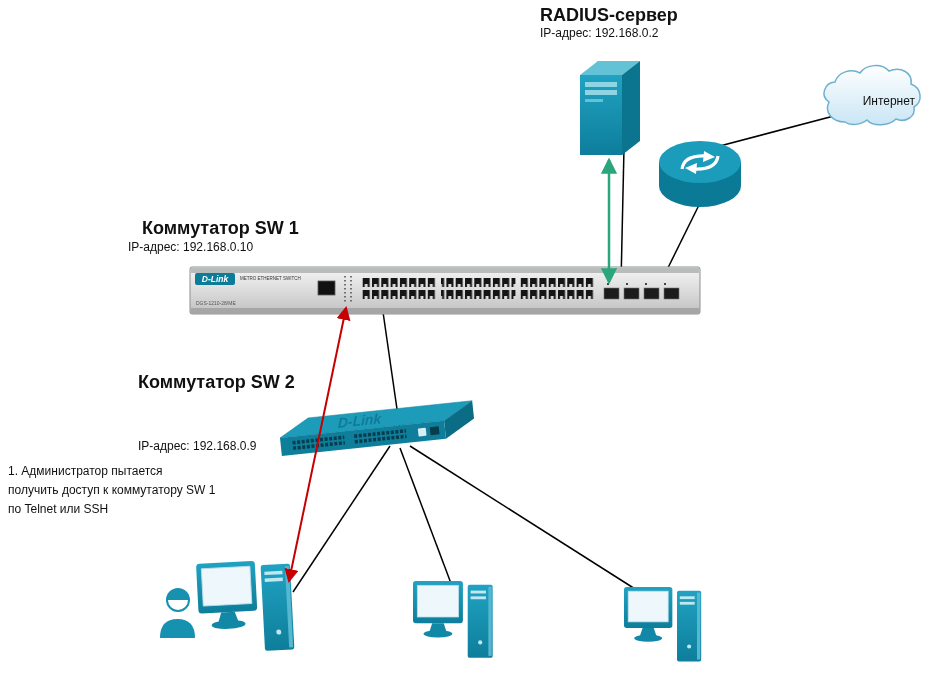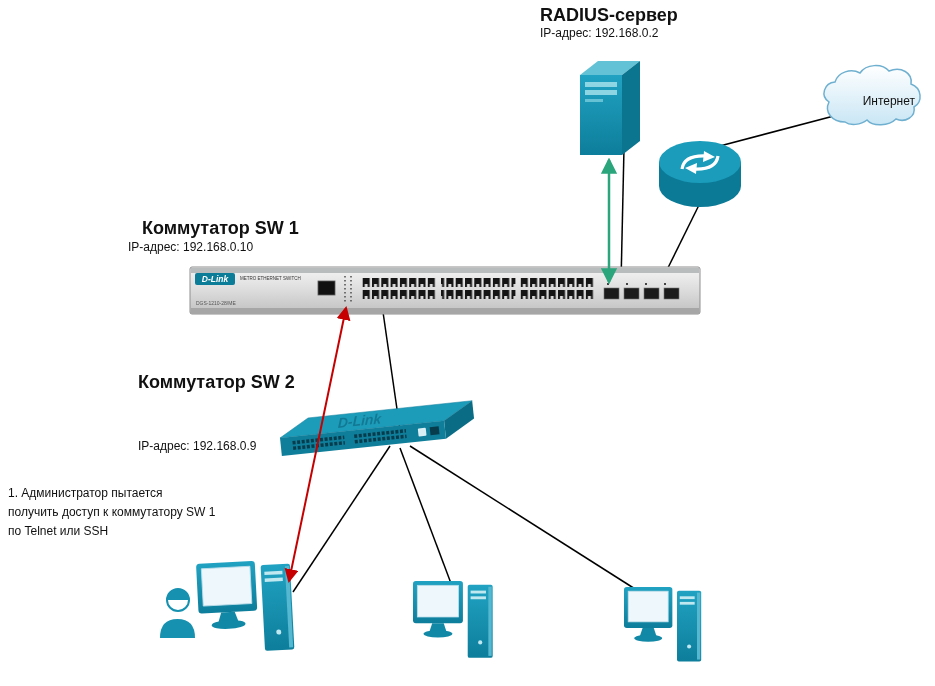--- a/index.html
+++ b/index.html
@@ -158,18 +158,18 @@
 
 <div class="lbl center" style="left:837px;top:92px;width:78px;">Интернет</div>
 
 
 <div class="lbl lbl-b" style="left:142px;top:219px;text-align:center;">Коммутатор SW 1</div>
 <div class="lbl" style="left:128px;top:238px;">IP-адрес: 192.168.0.10</div>
 
 <div class="lbl lbl-b" style="left:138px;top:373px;">Коммутатор SW 2</div>
 <div class="lbl" style="left:138px;top:392px;margin-top:45px;">IP-адрес: 192.168.0.9</div>
 
-<div class="lbl" style="left:8px;top:462px;margin-top:22px;">1. Администратор пытается
+<div class="lbl" style="left:8px;top:462px;">1. Администратор пытается
 получить доступ к коммутатору SW 1
 по Telnet или SSH</div>
 
 
 </div>
 
 </body></html>

